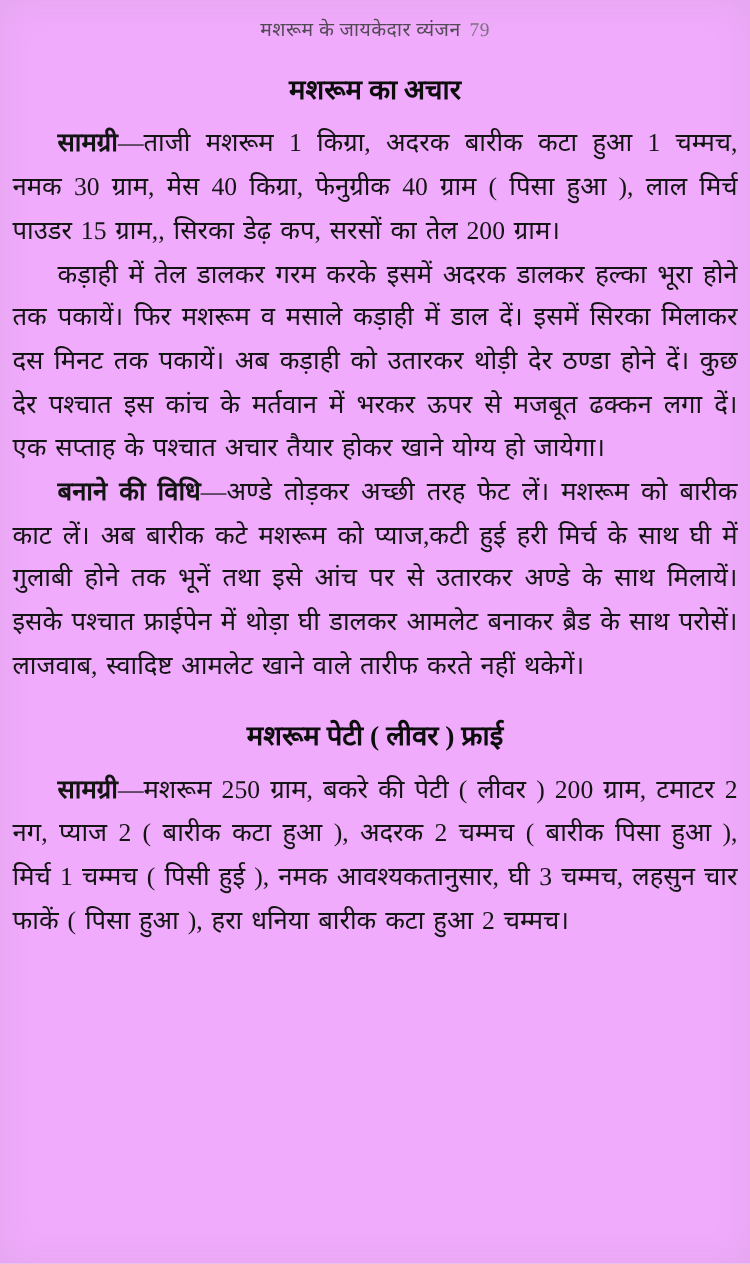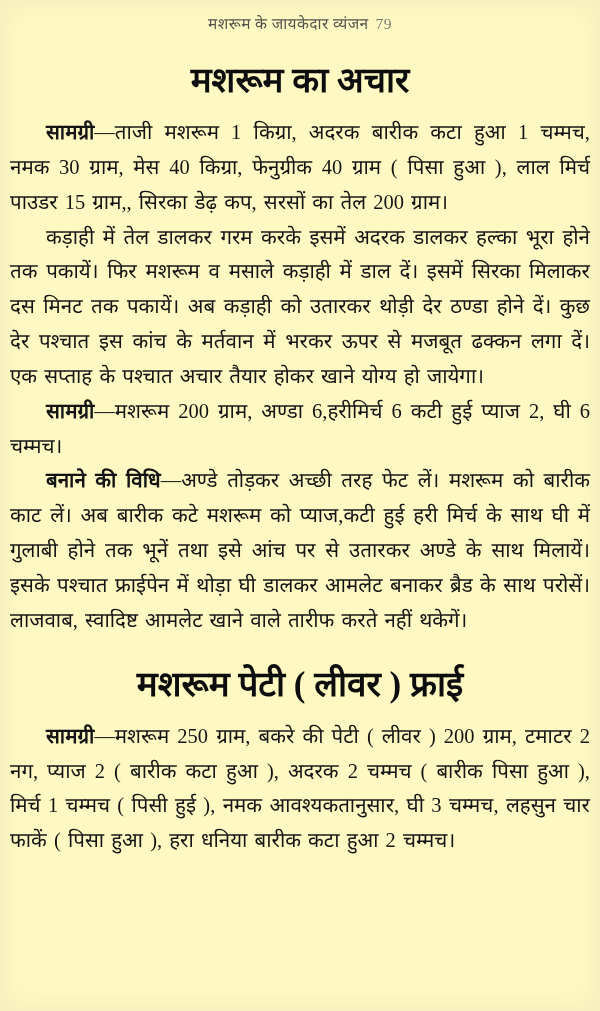--- a/index.html
+++ b/index.html
@@ -5,39 +5,39 @@
   html, body {
     margin: 0;
     padding: 0;
     background: #e8e8e6;
   }
   .page {
     position: relative;
     width: 600px;
     height: 1011px;
     margin: 0 auto;
-    background: #fef9c3;
+    background: #f0abfc;
     color: #141414;
     font-family: "Liberation Serif", "DejaVu Serif", serif;
     box-sizing: border-box;
     padding: 10px 10px 6px 10px;
     overflow: hidden;
   }
   .running-head {
     text-align: center;
     font-size: 15.5px;
     color: #3c3c3c;
     letter-spacing: 0.4px;
     margin: 2px 0 0 0;
     opacity: 0.88;
   }
   .running-head .pageno { margin-left: 7px; color: #6a6a6a; }
   .section-title {
     text-align: center;
-    font-size: 35px;
+    font-size: 22px;
     font-weight: 700;
     margin: 21px 0 13px 0;
     color: #0d0d0d;
   }
   p.body-par {
     font-size: 20.5px;
     line-height: 1.7;
     text-align: justify;
     margin: 0;
     text-indent: 36px;
@@ -63,21 +63,20 @@
   </div>
 
   <h1 class="section-title">मशरूम का अचार</h1>
 
   <p class="body-par"><span class="lead">सामग्री</span><span>—ताजी मशरूम 1 किग्रा, अदरक बारीक कटा हुआ 1 चम्मच, नमक 30 ग्राम, मेस 40 किग्रा, फेनुग्रीक 40 ग्राम ( पिसा हुआ ), लाल मिर्च पाउडर 15 ग्राम,, सिरका डेढ़ कप, सरसों का तेल 200 ग्राम।</span></p>
 
 
   <p class="body-par"><span>कड़ाही में तेल डालकर गरम करके इसमें अदरक डालकर हल्का भूरा होने तक पकायें। फिर मशरूम व मसाले कड़ाही में डाल दें। इसमें सिरका मिलाकर दस मिनट तक पकायें। अब कड़ाही को उतारकर थोड़ी देर ठण्डा होने दें। कुछ देर पश्चात इस कांच के मर्तवान में भरकर ऊपर से मजबूत ढक्कन लगा दें। एक सप्ताह के पश्चात अचार तैयार होकर खाने योग्य हो जायेगा।</span></p>
 
 
-  <p class="body-par"><span class="lead">सामग्री</span><span>—मशरूम 200 ग्राम, अण्डा 6,हरीमिर्च 6 कटी हुई प्याज 2, घी 6 चम्मच।</span></p>
 
   <p class="body-par"><span class="lead">बनाने की विधि</span><span>—अण्डे तोड़कर अच्छी तरह फेट लें। मशरूम को बारीक काट लें। अब बारीक कटे मशरूम को प्याज,कटी हुई हरी मिर्च के साथ घी में गुलाबी होने तक भूनें तथा इसे आंच पर से उतारकर अण्डे के साथ मिलायें। इसके पश्चात फ्राईपेन में थोड़ा घी डालकर आमलेट बनाकर ब्रैड के साथ परोसें। लाजवाब, स्वादिष्ट आमलेट खाने वाले तारीफ करते नहीं थकेगें।</span></p>
 
   <h1 class="section-title">मशरूम पेटी ( लीवर ) फ्राई</h1>
 
   <p class="body-par"><span class="lead">सामग्री</span><span>—मशरूम 250 ग्राम, बकरे की पेटी ( लीवर ) 200 ग्राम, टमाटर 2 नग, प्याज 2 ( बारीक कटा हुआ ), अदरक 2 चम्मच ( बारीक पिसा हुआ ), मिर्च 1 चम्मच ( पिसी हुई ), नमक आवश्यकतानुसार, घी 3 चम्मच, लहसुन चार फाकें ( पिसा हुआ ), हरा धनिया बारीक कटा हुआ 2 चम्मच।</span></p>
 
 </div>
 
 </body></html>

